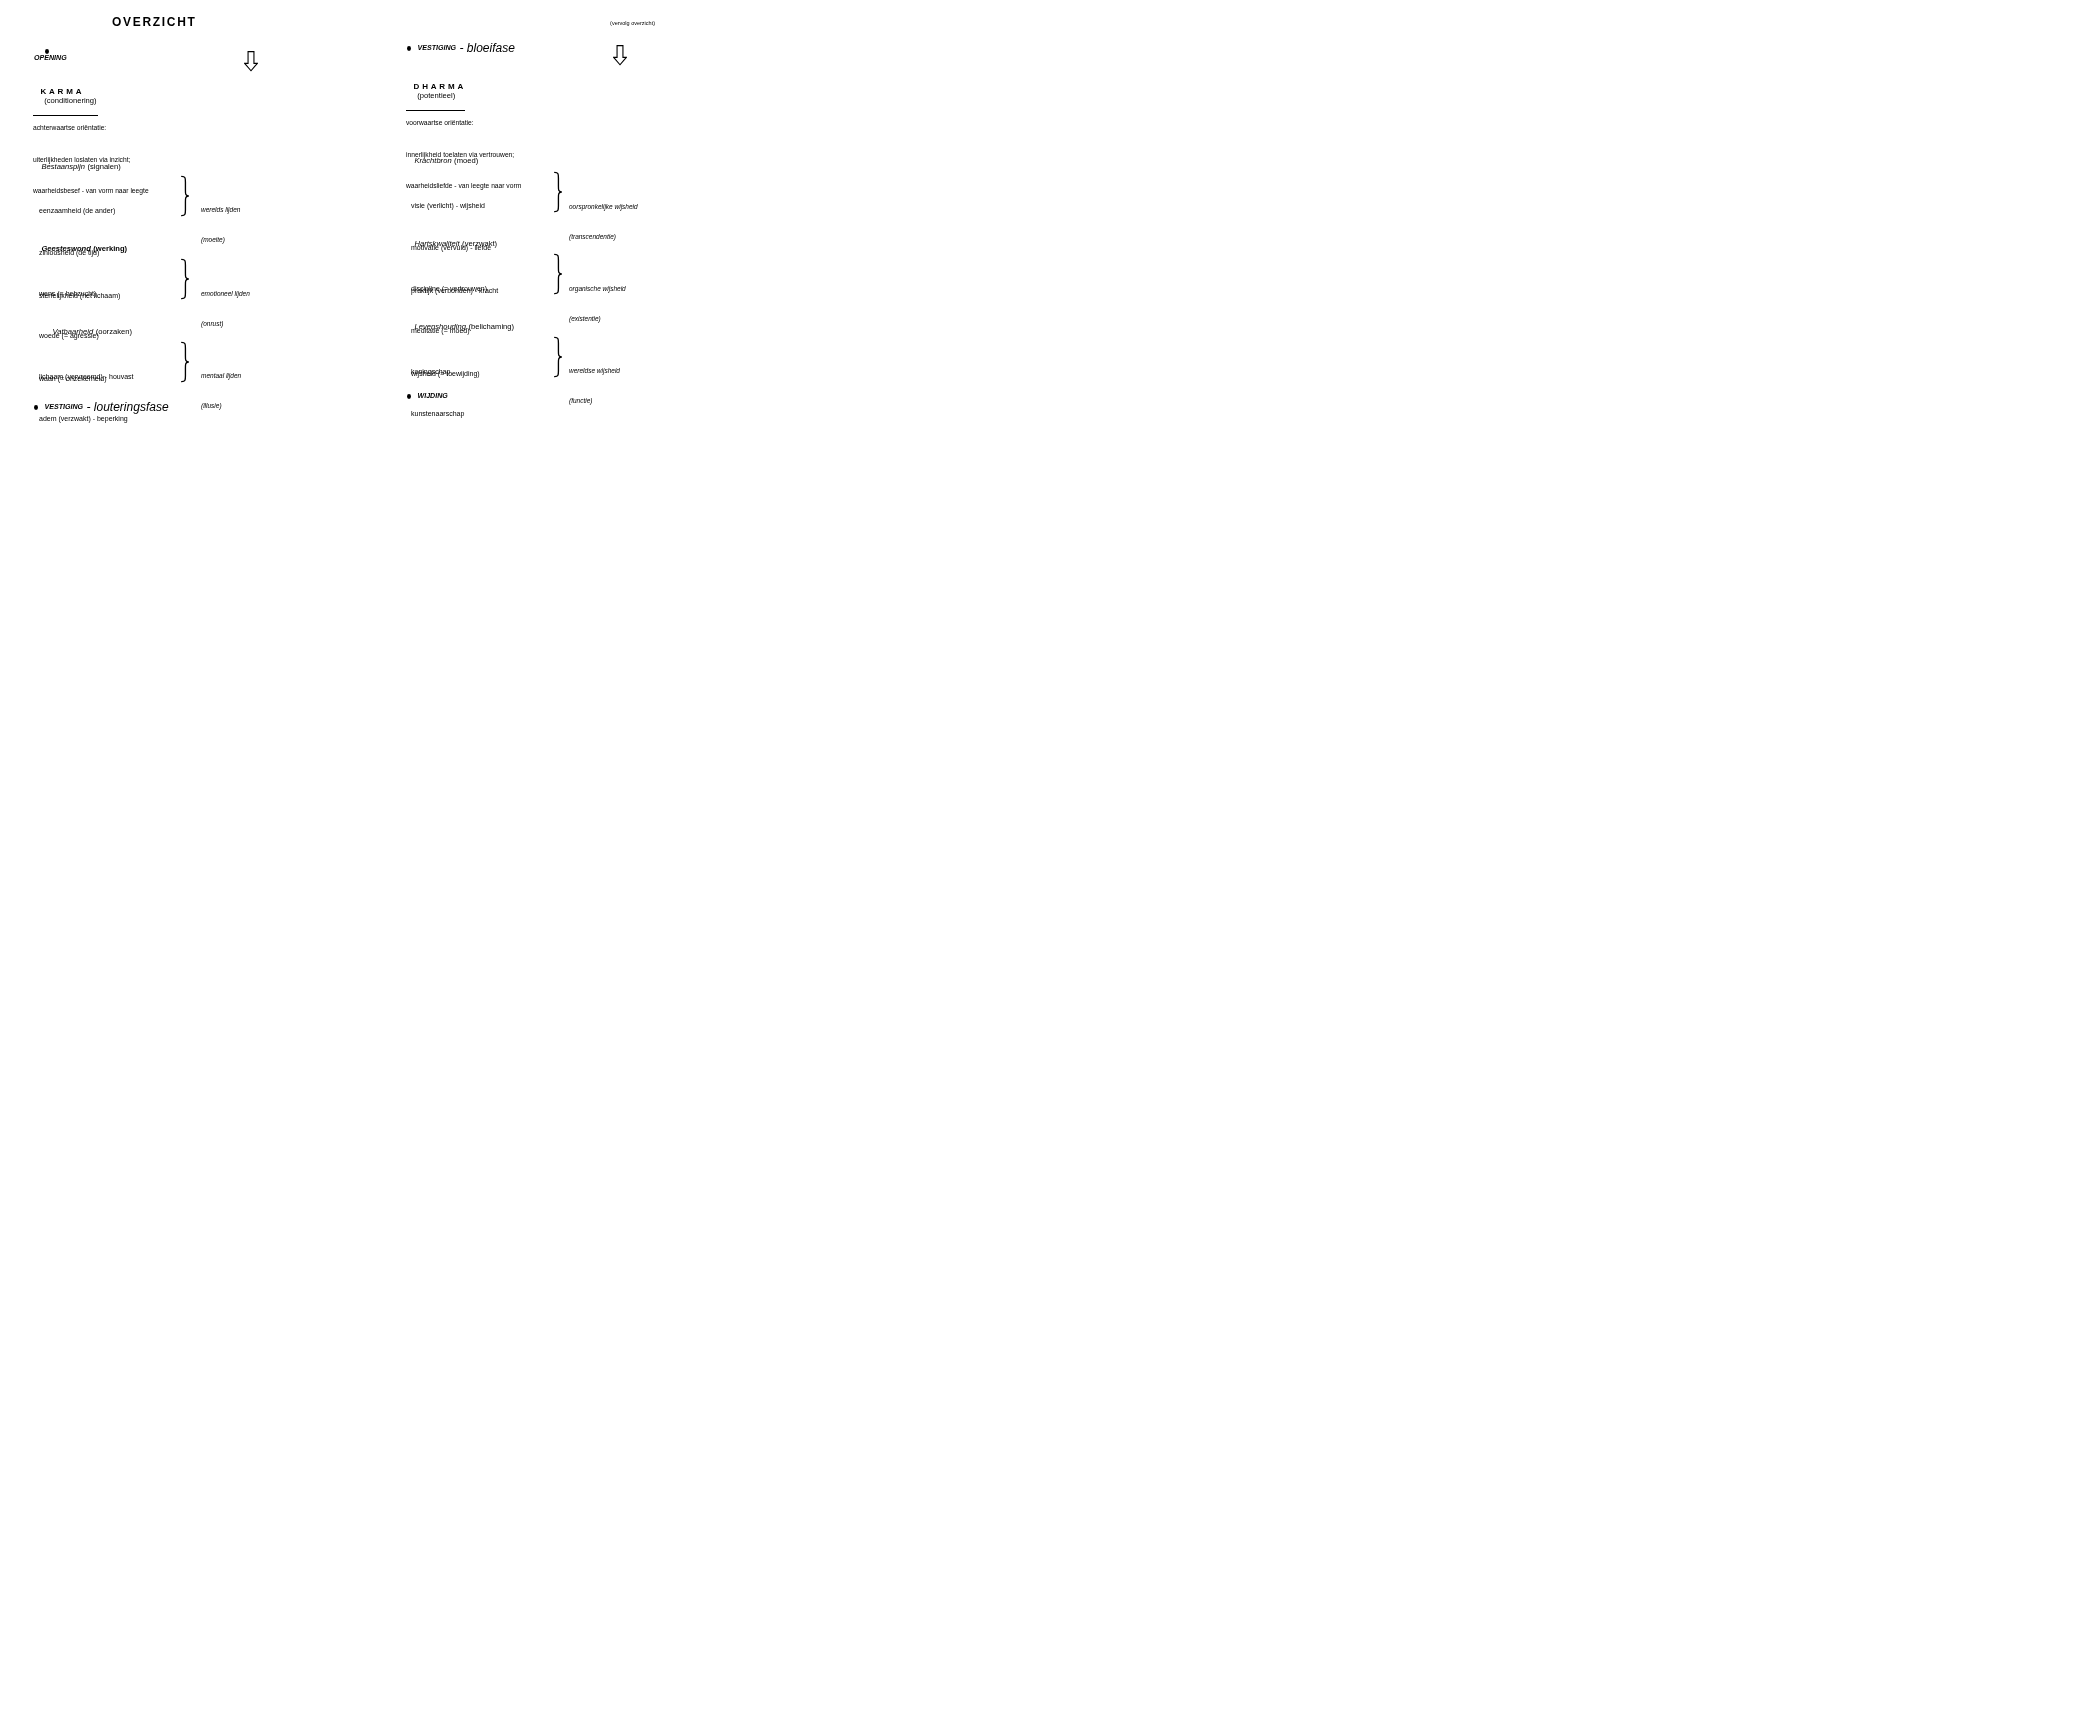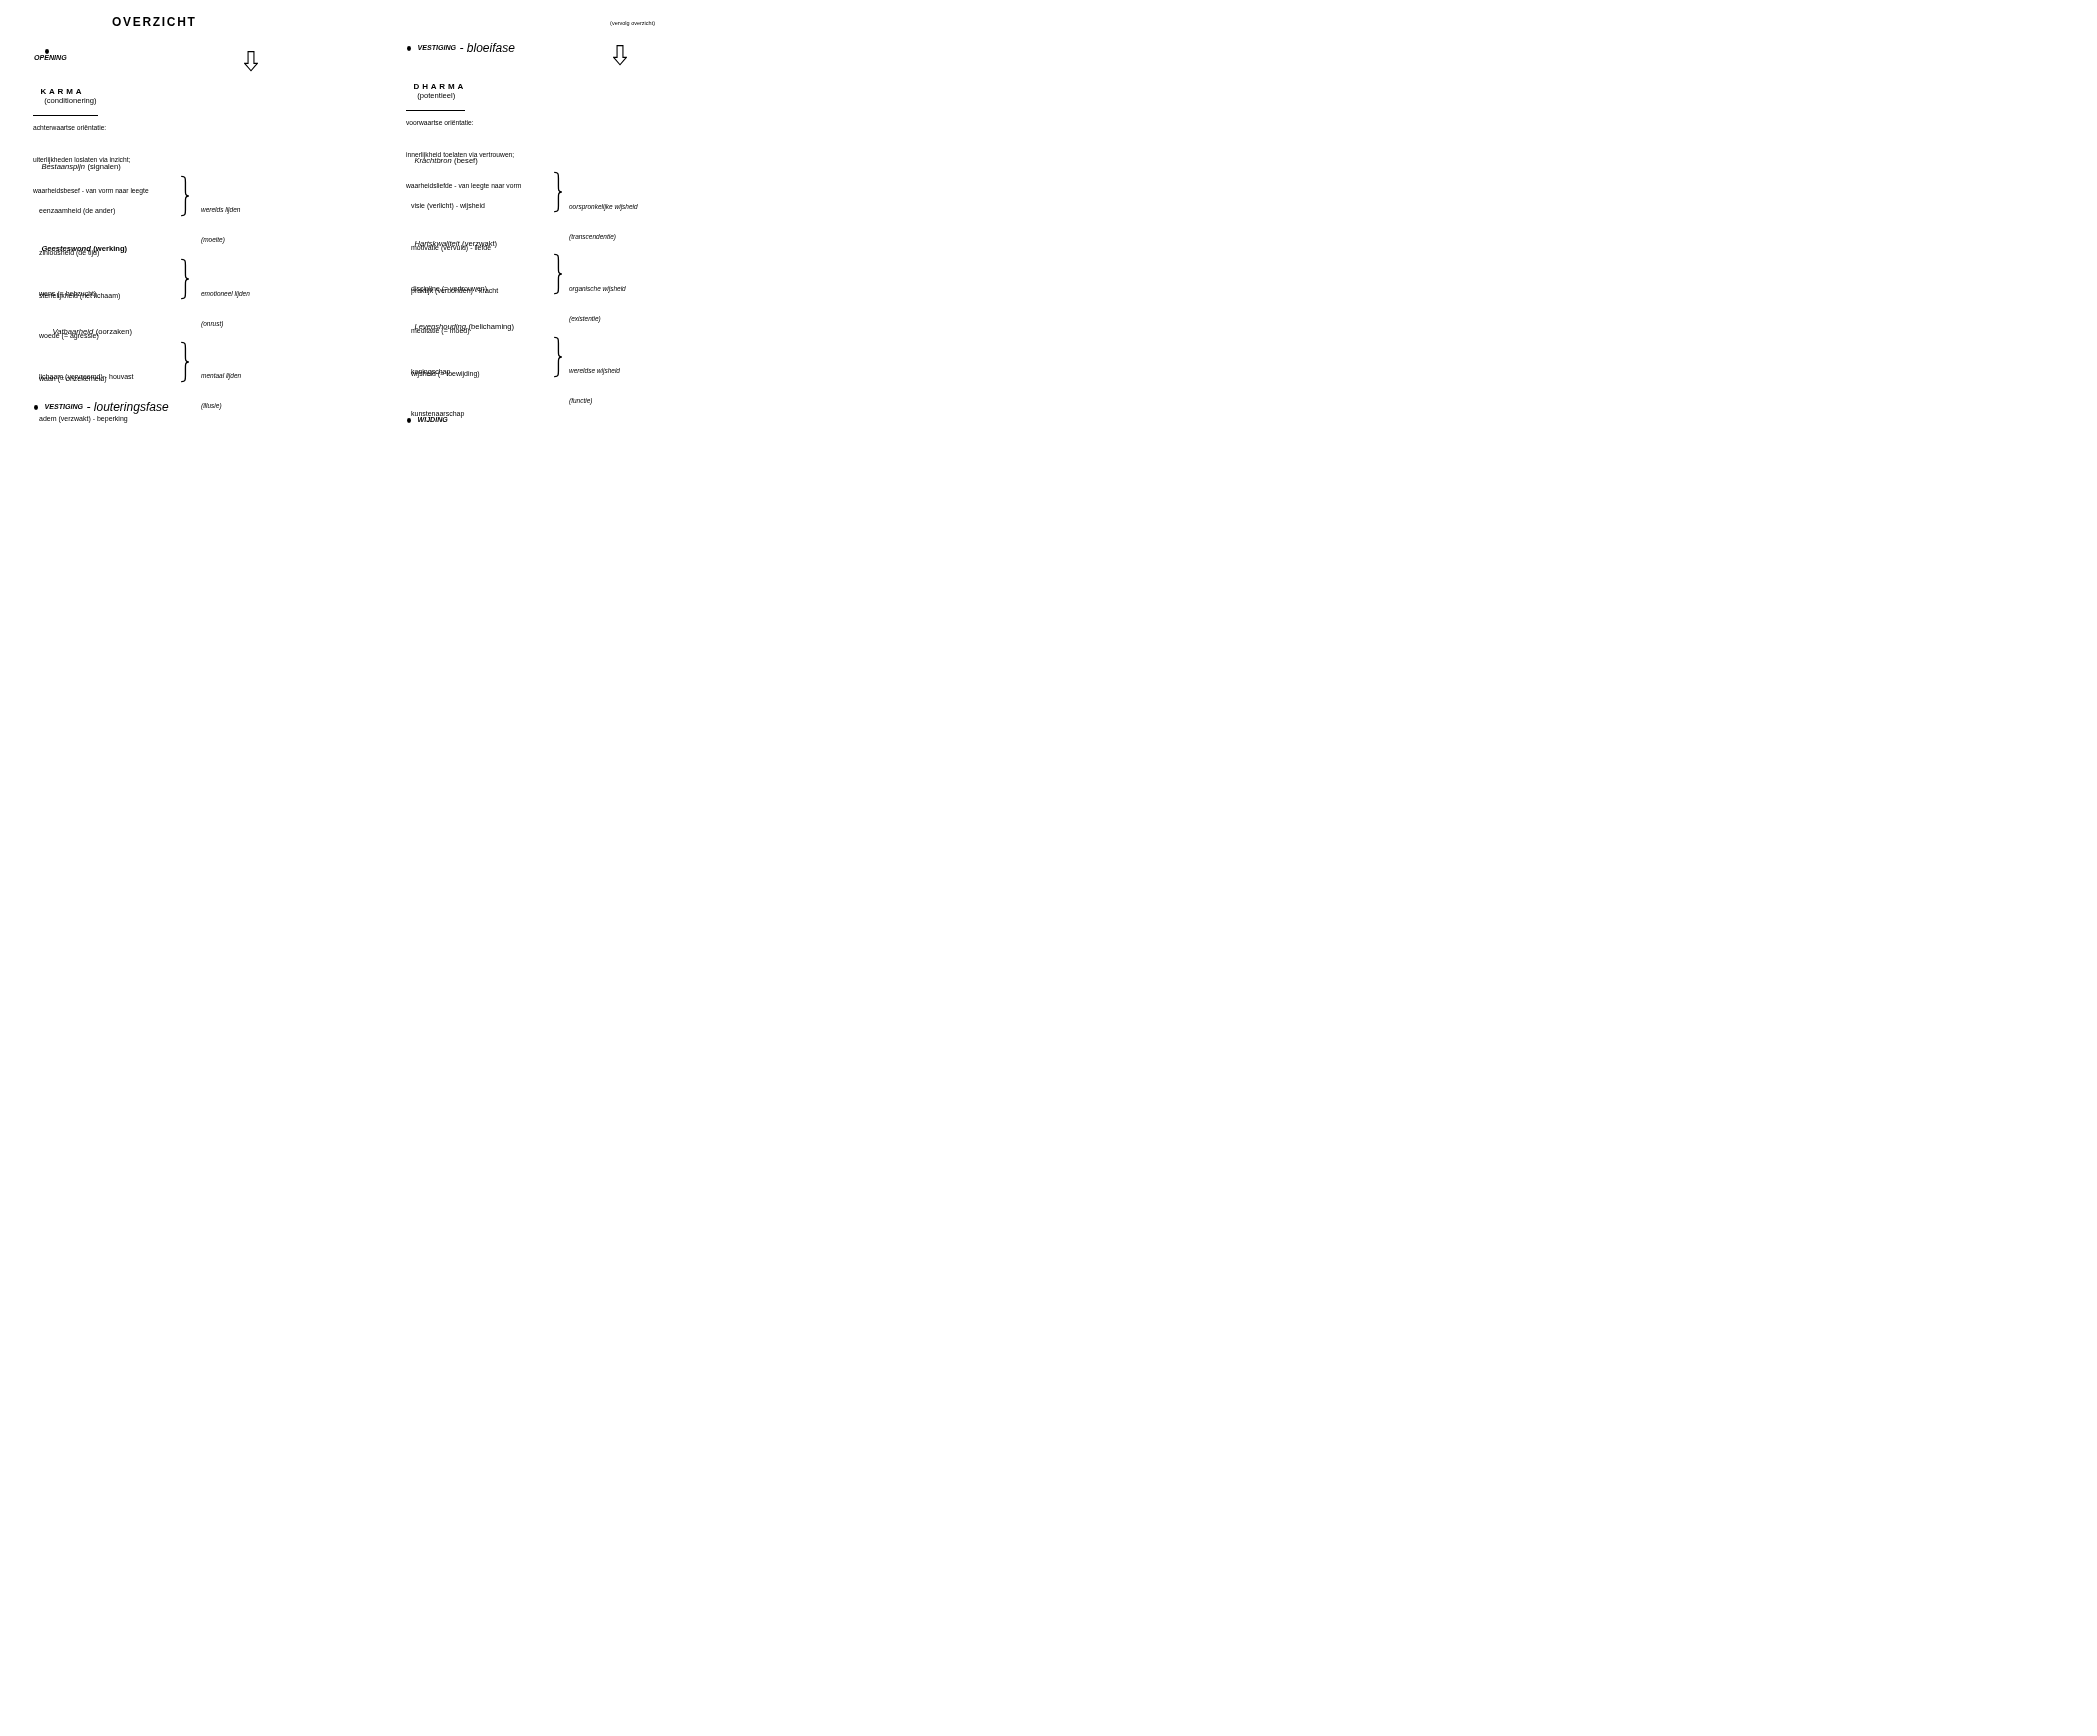--- a/index.html
+++ b/index.html
@@ -137,21 +137,21 @@
     <span class="s">(potentieel)</span>
   </div>
 
   <div class="abs para" style="left:406px; top:97px;">
     <div>voorwaartse oriëntatie:</div>
     <div>innerlijkheid toelaten via vertrouwen;</div>
     <div>waarheidsliefde - van leegte naar vorm</div>
   </div>
 
   <div class="abs sec-head" style="left:406px; top:147px;">
-    <span class="h">Krachtbron</span><span>(besef)</span>
+    <span class="h">Krachtbron</span><span>(moed)</span>
   </div>
   <div class="abs items" style="left:411px; top:170px;">
     <div>visie (verlicht) - wijsheid</div>
     <div>motivatie (vervuld) - liefde</div>
     <div>praktijk (verbonden) - kracht</div>
   </div>
   <svg class="abs" style="left:553px; top:171px;" width="9.2" height="42" viewBox="0 0 22 100">
     <path d="M4 3 C13 3 13 7 13 17 L13 36 C13 46 13 48 19.5 50 C13 52 13 54 13 64 L13 83 C13 93 13 97 4 97" fill="none" stroke="#000000" stroke-width="3.2" stroke-linecap="round"></path>
   </svg>
   <div class="abs brace-label" style="left:569px; top:182px;">
@@ -184,20 +184,20 @@
     
   </div>
   <svg class="abs" style="left:553px; top:336px;" width="9.2" height="42" viewBox="0 0 22 100">
     <path d="M4 3 C13 3 13 7 13 17 L13 36 C13 46 13 48 19.5 50 C13 52 13 54 13 64 L13 83 C13 93 13 97 4 97" fill="none" stroke="#000000" stroke-width="3.2" stroke-linecap="round"></path>
   </svg>
   <div class="abs brace-label" style="left:569px; top:346px;">
     <div>wereldse wijsheid</div>
     <div>(functie)</div>
   </div>
 
-  <div class="abs b-row" style="left:407px; top:416px;">
+  <div class="abs b-row" style="left:407px; top:392px;">
     <span class="bullet"></span>
     <span class="b-label">WIJDING</span>
     <span class="b-suffix"></span>
   </div>
 
 </div>
 
 
 </body></html>

